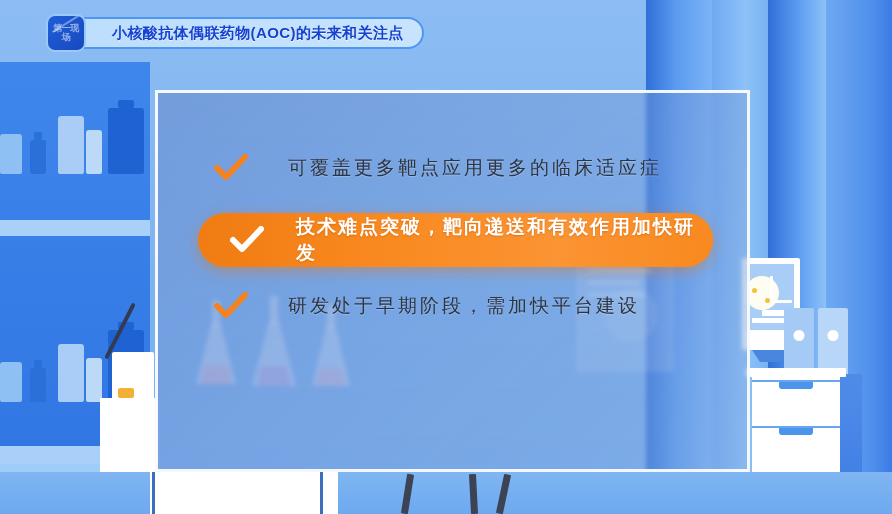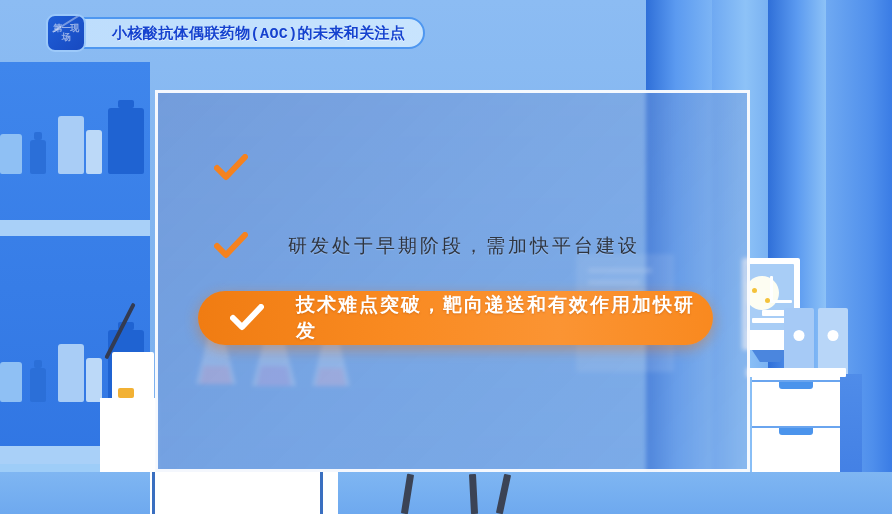--- a/index.html
+++ b/index.html
@@ -86,21 +86,21 @@
   .ghost-line{position:absolute;background:rgba(255,255,255,0.28);border-radius:1px;}
   .ghost-circle{position:absolute;left:604px;top:288px;width:54px;height:54px;border-radius:50%;
                 background:rgba(255,255,255,0.12);}
 
   
   .title-pill{position:absolute;left:58px;top:17px;height:32px;
               display:flex;align-items:center;padding:0 18px 0 52px;
               background:linear-gradient(90deg,rgba(191,223,253,0.95) 0%,rgba(205,231,254,0.92) 100%);
               border:2px solid #4e97f0;border-radius:17px;box-sizing:border-box;}
   .title-text{font-size:15px;font-weight:bold;color:#1542cf;letter-spacing:.4px;white-space:nowrap;
-              text-shadow:0 1px 0 rgba(255,255,255,0.6);font-family:Liberation Mono, monospace;}
+              text-shadow:0 1px 0 rgba(255,255,255,0.6);}
   .logo{position:absolute;left:46px;top:14px;width:40px;height:38px;border-radius:9px;
         background:linear-gradient(135deg,#1f5fd8 0%,#1749c0 100%);
         border:2px solid #9cc9fa;box-sizing:border-box;overflow:hidden;}
   .logo-mark{position:absolute;inset:3px;display:flex;align-items:center;justify-content:center;
              color:rgba(255,255,255,0.55);font-size:9px;font-weight:bold;line-height:9px;
              text-align:center;letter-spacing:-.5px;}
   .logo-slash{position:absolute;left:2px;top:6px;width:34px;height:2px;background:rgba(255,255,255,0.4);
               transform:rotate(-32deg);}
 
   
@@ -243,38 +243,39 @@
   <div class="panel">
     <div class="rows">
 
 
       <div class="row">
         <span class="check">
           <svg width="34" height="28" viewBox="0 0 34 28">
               <path d="M3 14 L12 23 L31 3" stroke="#f5821f" stroke-width="6" fill="none" stroke-linecap="round" stroke-linejoin="round"></path>
             </svg>
         </span>
-      </div>
-
-      <div class="row">
-        <span class="check">
-          <svg width="34" height="28" viewBox="0 0 34 28">
-              <path d="M3 14 L12 23 L31 3" stroke="#f5821f" stroke-width="6" fill="none" stroke-linecap="round" stroke-linejoin="round"></path>
-            </svg>
-        </span>
-        <span class="row-text">研发处于早期阶段，需加快平台建设</span>
+        <span class="row-text">可覆盖更多靶点应用更多的临床适应症</span>
       </div>
 
       <div class="row active">
         <div class="pill">
           <span class="check">
             <svg width="34" height="28" viewBox="0 0 34 28">
                 <path d="M3 14 L12 23 L31 3" stroke="#ffffff" stroke-width="6" fill="none" stroke-linecap="round" stroke-linejoin="round"></path>
               </svg>
           </span>
           <span class="row-text">技术难点突破，靶向递送和有效作用加快研发</span>
         </div>
       </div>
 
+      <div class="row">
+        <span class="check">
+          <svg width="34" height="28" viewBox="0 0 34 28">
+              <path d="M3 14 L12 23 L31 3" stroke="#f5821f" stroke-width="6" fill="none" stroke-linecap="round" stroke-linejoin="round"></path>
+            </svg>
+        </span>
+        <span class="row-text">研发处于早期阶段，需加快平台建设</span>
+      </div>
+
     </div>
   </div>
 
 </div>
 
 </body></html>

